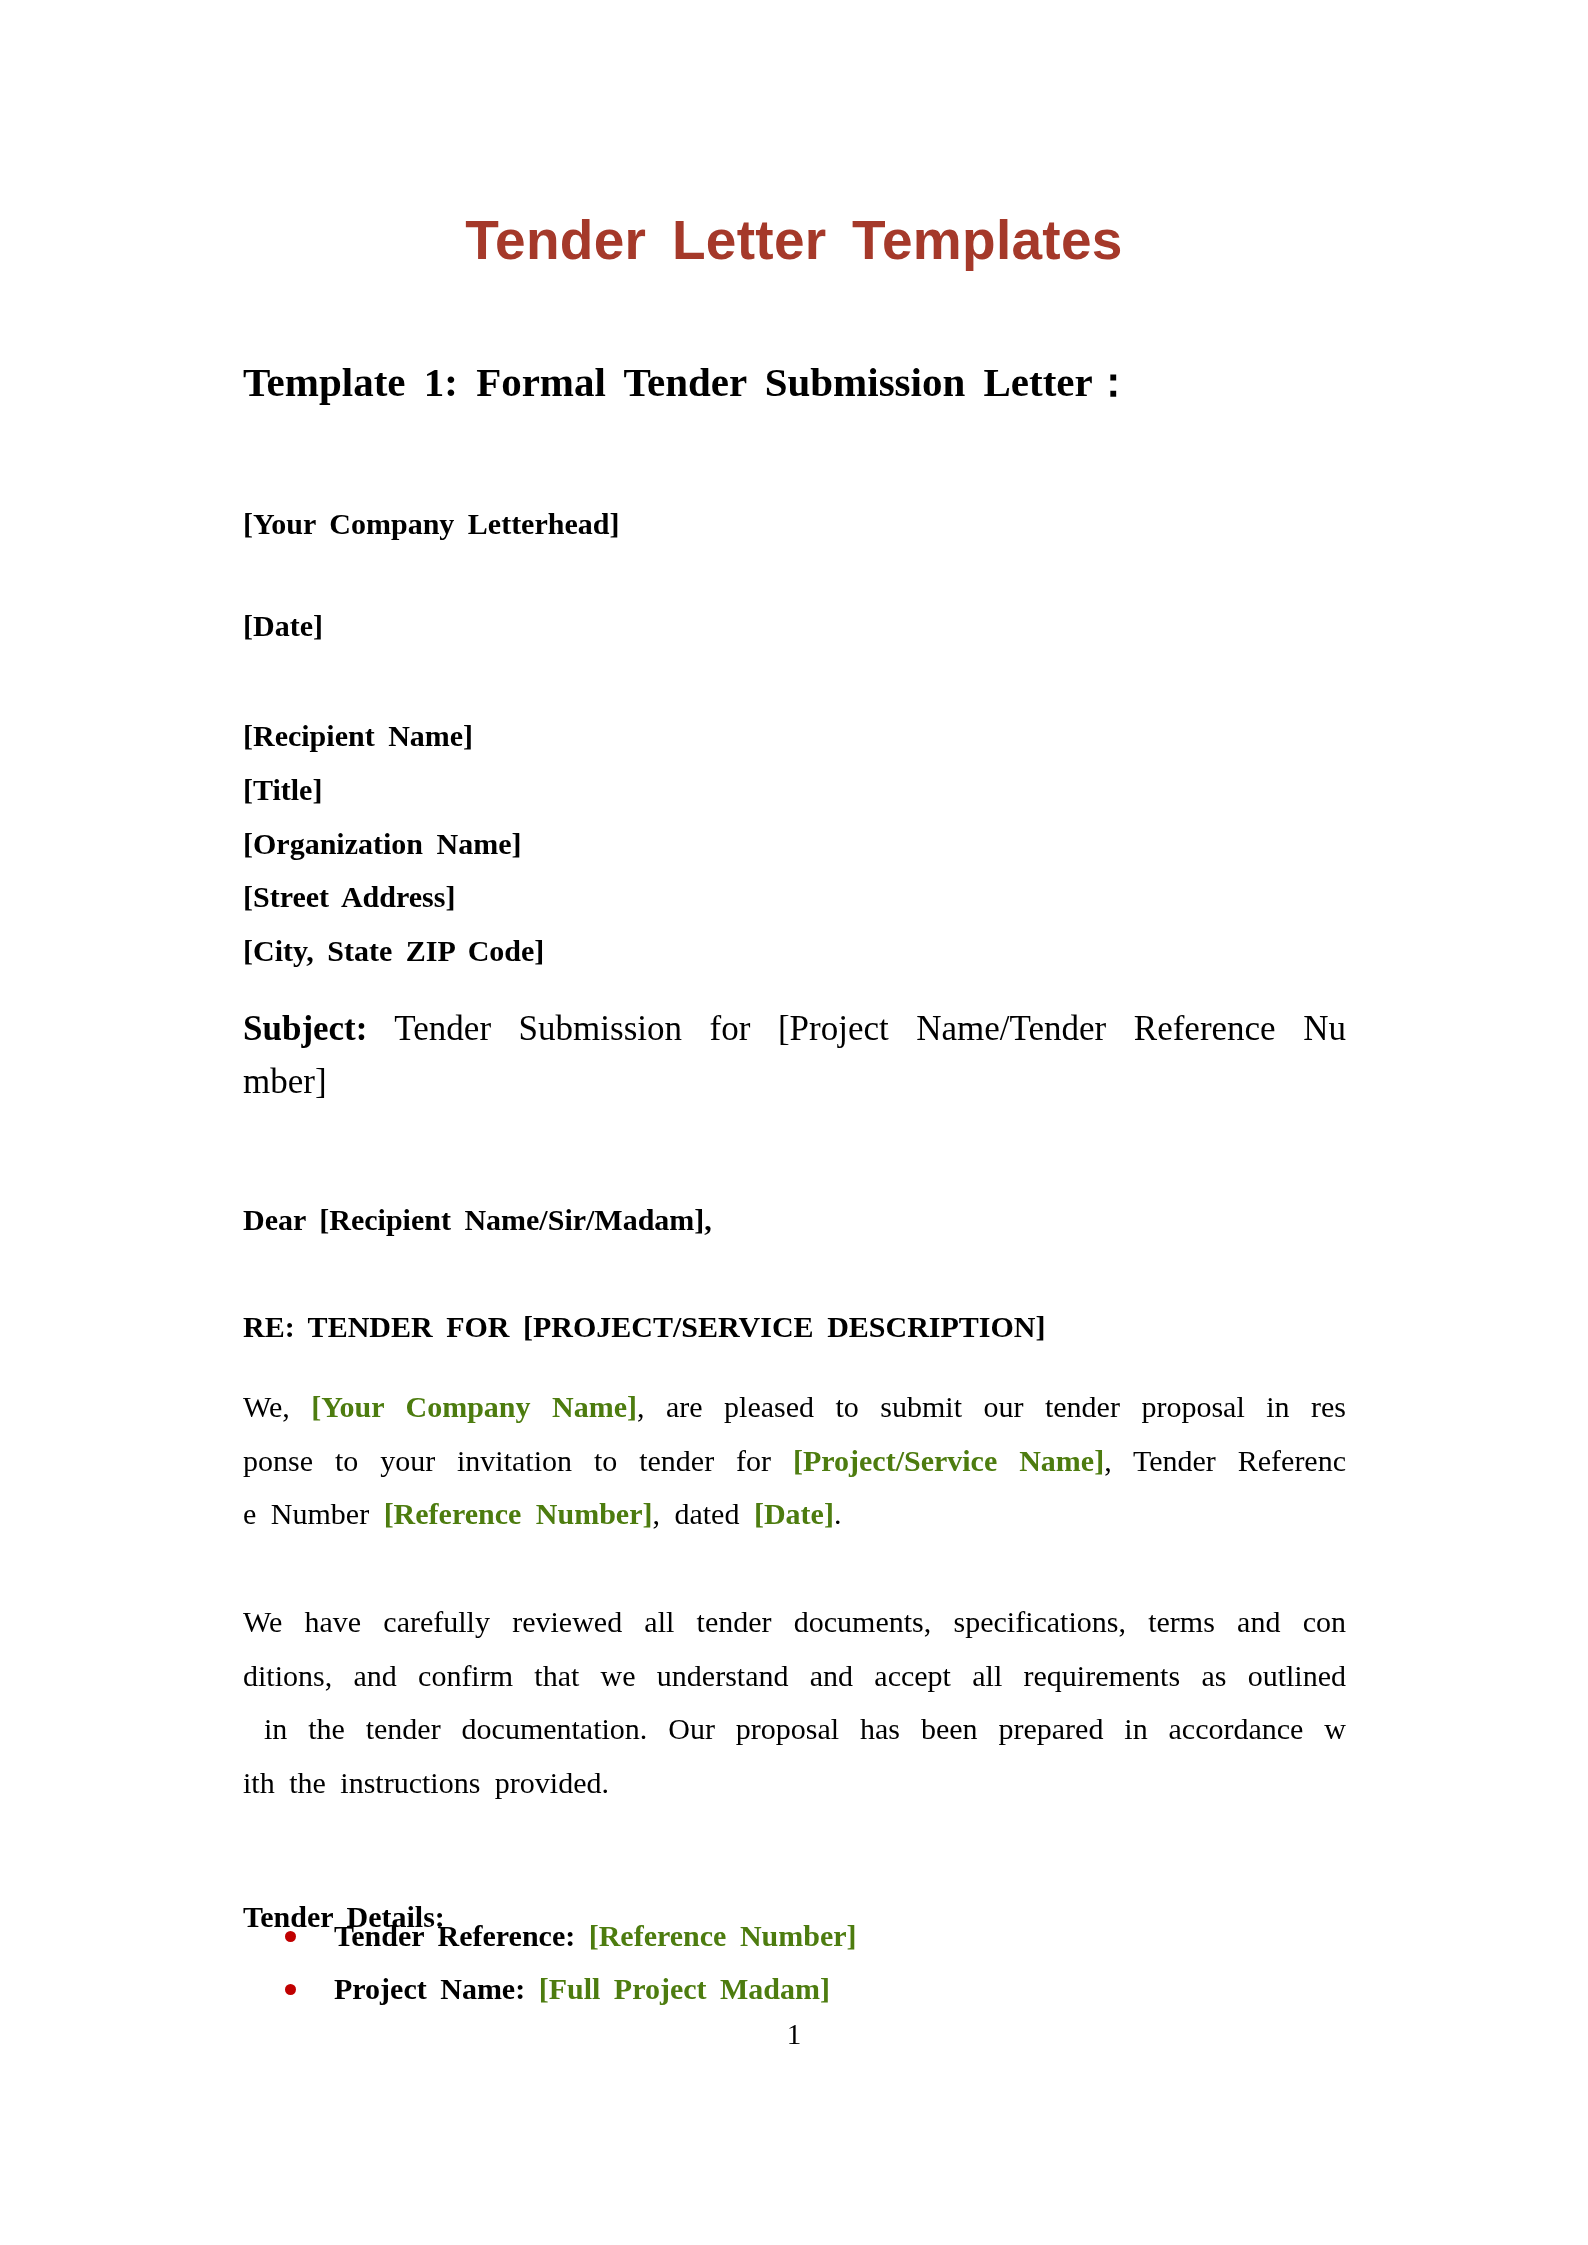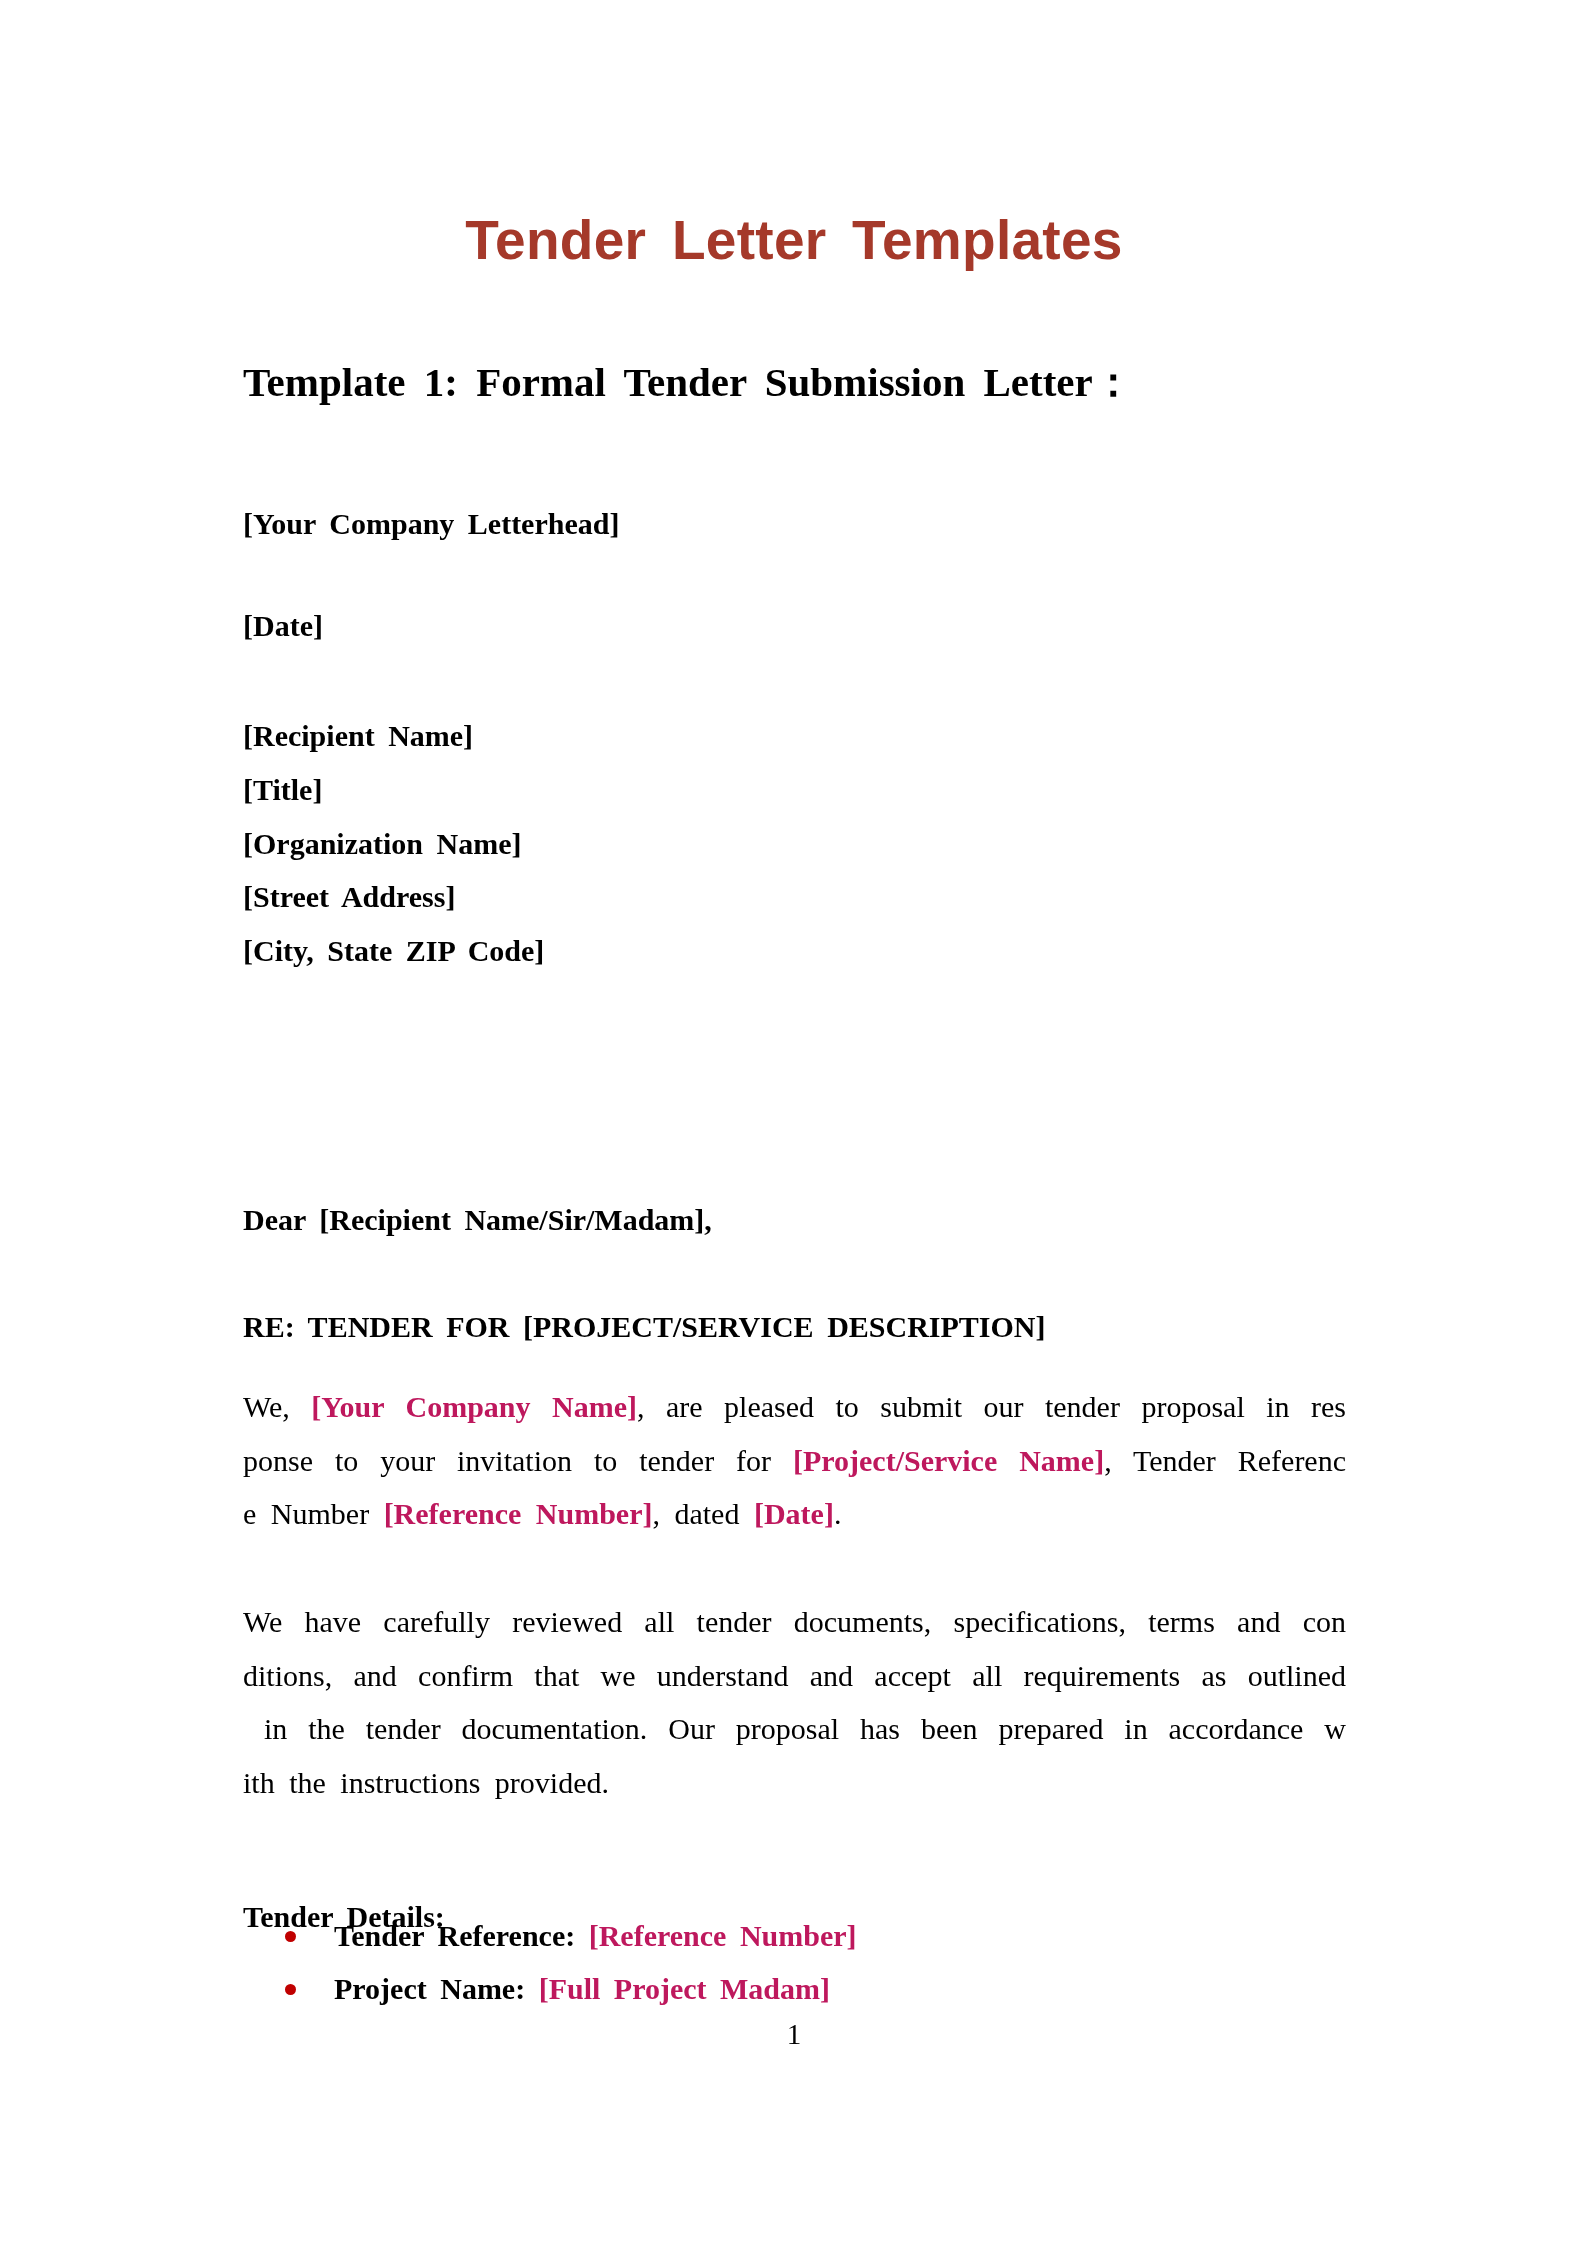--- a/index.html
+++ b/index.html
@@ -20,21 +20,21 @@
     position: absolute; left: 243px; top: 1002px; width: 1103px;
     font-size: 35px; line-height: 53px; text-align: justify; text-align-last: left;
     word-spacing: 6px;
   }
   .para {
     position: absolute; left: 243px; width: 1103px;
     font-size: 30px; line-height: 53.5px; text-align: justify; word-spacing: 7px;
   }
   .para .line { display: block; text-align: justify; text-align-last: justify; height: 53.5px; white-space: nowrap; }
   .para .line.last { text-align-last: left; }
-  .red { color: #be185d; font-weight: bold; }
+  .red { color: #4d7c0f; font-weight: bold; }
   .b { font-weight: bold; }
   .bullet-row { position: absolute; left: 285px; font-size: 30px; word-spacing: 6px; white-space: nowrap; }
   .bullet-dot { display: inline-block; width: 11px; height: 11px; border-radius: 50%; background: #C00000; vertical-align: middle; margin-right: 38px; position: relative; top: -3px; }
   .pagenum { position: absolute; left: 0; width: 1588px; top: 2018px; text-align: center; font-size: 29px; }
 </style>
 </head>
 <body>
 
 <div class="page">
 
@@ -47,20 +47,28 @@
   <div class="abs serif bold30 left" style="top:572px;">[Date]</div>
 
   <div>
     <div class="abs serif bold30 left" style="top:682px;">[Recipient Name]</div>
     <div class="abs serif bold30 left" style="top:736px;">[Title]</div>
     <div class="abs serif bold30 left" style="top:790px;">[Organization Name]</div>
     <div class="abs serif bold30 left" style="top:843px;">[Street Address]</div>
     <div class="abs serif bold30 left" style="top:897px;">[City, State ZIP Code]</div>
   </div>
 
+  <div class="subject serif">
+    <div style="text-align:justify; text-align-last:justify; white-space:nowrap;">
+      <span class="b">Subject:</span><span> Tender Submission for [Project Name/Tender Reference Nu</span>
+    </div>
+    <div style="white-space:nowrap;">
+      <span>mber]</span>
+    </div>
+  </div>
 
   <div class="abs serif bold30 left" style="top:1166px;">Dear [Recipient Name/Sir/Madam],</div>
 
   <div class="abs serif bold30 left" style="top:1273px;">RE: TENDER FOR [PROJECT/SERVICE DESCRIPTION]</div>
 
   <div class="para serif" style="top:1380px;">
     <span class="line"><span>We, </span><span class="red">[Your Company Name]</span><span>, are pleased to submit our tender proposal in res</span></span>
     <span class="line"><span>ponse to your invitation to tender for </span><span class="red">[Project/Service Name]</span><span>, Tender Referenc</span></span>
     <span class="line last"><span>e Number </span><span class="red">[Reference Number]</span><span>, dated </span><span class="red">[Date]</span><span>.</span></span>
   </div>

